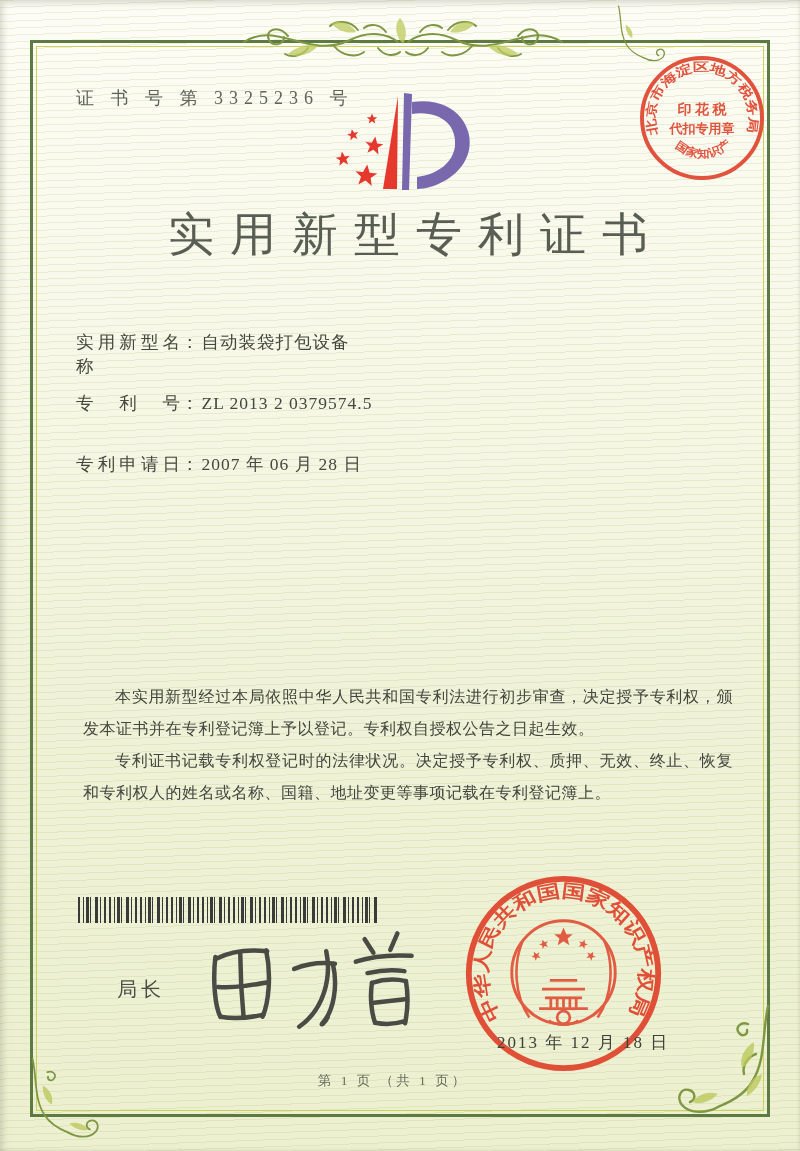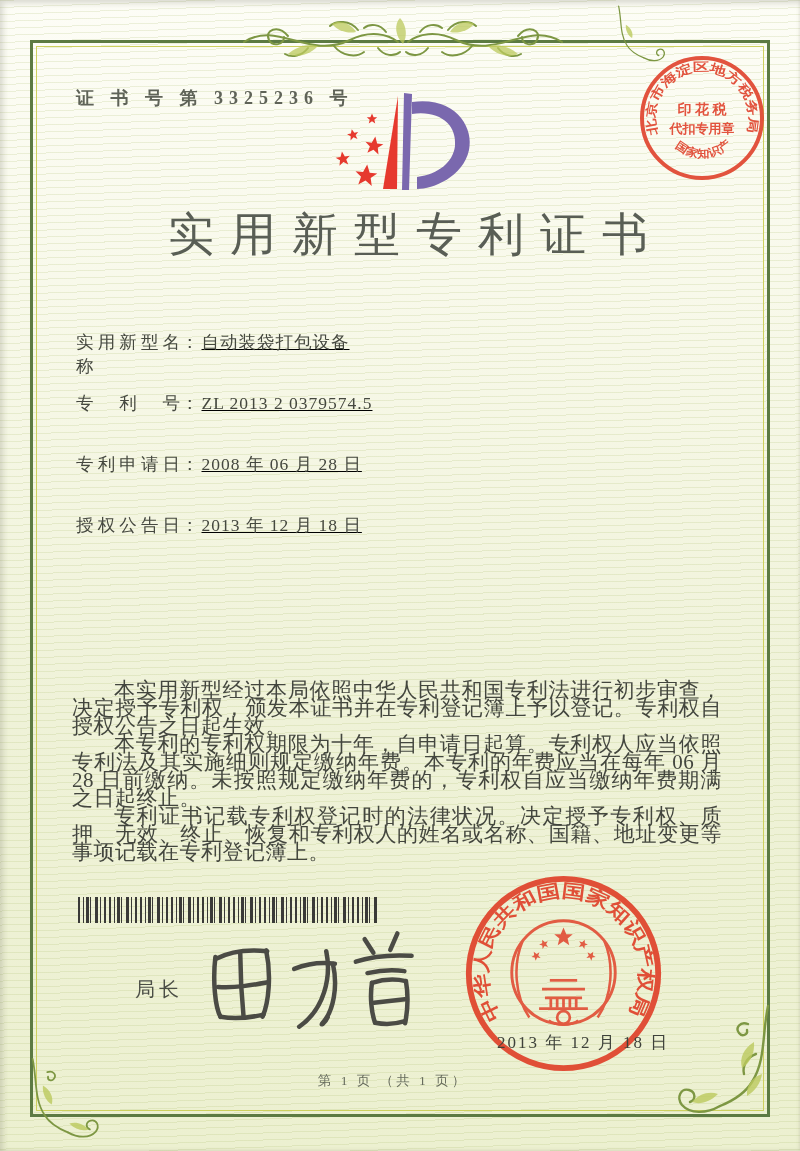--- a/index.html
+++ b/index.html
@@ -14,49 +14,49 @@
     overflow:hidden;
   }
   .frame {
     position:absolute; left:30px; top:40px; width:740px; height:1077px;
     border:3px solid #5c7a42;
     outline:1px solid #cdd05e; outline-offset:-7px;
     z-index:1; pointer-events:none;
   }
   .cert-no {
     position:absolute; left:76px; top:86px; font-size:18px; letter-spacing:6px;
-    color:#5f6358; z-index:3;font-weight:bold;
+    color:#5f6358; z-index:3;
   }
   .logo { position:absolute; left:320px; top:70px; width:165px; height:135px; z-index:3; }
   .tax-stamp { position:absolute; left:632px; top:48px; width:140px; height:140px; z-index:4; opacity:.92; }
   .title {
     position:absolute; left:0; top:204px; width:100%; text-align:center;
     font-size:46px; font-weight:400; letter-spacing:16px; color:#595e55; z-index:3;margin-left:16px;
   }
-  .fields { position:absolute; left:76px; top:330px; width:620px; z-index:3;text-decoration:underline; }
+  .fields { position:absolute; left:76px; top:330px; width:620px; z-index:3; }
   .field { height:61px; font-size:17.5px; color:#45483f; letter-spacing:1px; }
   .flabel { display:inline-block; width:6em; text-align:justify; text-align-last:justify; vertical-align:top; }
   .fcolon { display:inline-block; margin-right:2px; }
   .paragraphs {
-    position:absolute; left:72px; top:681px; width:650px; z-index:3;
-    font-size:21px; line-height:18px; color:#43463e; text-align:justify; letter-spacing:.5px;
+    position:absolute; left:83px; top:681px; width:650px; z-index:3;
+    font-size:16px; line-height:32px; color:#43463e; text-align:justify; letter-spacing:.5px;
   }
   .paragraphs p { text-indent:2em; }
   .barcode {
     position:absolute; left:78px; top:897px; width:300px; height:26px; z-index:3;
     background: repeating-linear-gradient(90deg,
       #3a3a38 0 2px, transparent 2px 5px,
       #3a3a38 5px 6px, transparent 6px 8px,
       #3a3a38 8px 11px, transparent 11px 12px,
       #3a3a38 12px 13px, transparent 13px 17px,
       #3a3a38 17px 20px, transparent 20px 22px,
       #3a3a38 22px 23px, transparent 23px 26px,
       #3a3a38 26px 28px, transparent 28px 31px);
   }
-  .director { position:absolute; left:135px; top:976px; font-size:20px; letter-spacing:4px; color:#4b4e46; z-index:3; }
+  .director { position:absolute; left:117px; top:976px; font-size:20px; letter-spacing:4px; color:#4b4e46; z-index:3; }
   .signature { position:absolute; left:195px; top:930px; width:235px; height:110px; z-index:3; }
   .seal { position:absolute; left:461px; top:871px; width:205px; height:205px; z-index:2; opacity:.95; }
   .seal-date { position:absolute; left:497px; top:1031px; font-size:17px; letter-spacing:2px; color:#3e413a; z-index:3; }
   .footer { position:absolute; left:0; top:1072px; width:786px; text-align:center; font-size:13.5px; letter-spacing:3px; color:#676c5d; z-index:3; }
   .ornament { position:absolute; z-index:2; pointer-events:none; }
   .orn-top { left:238px; top:12px; width:330px; height:58px; }
   .orn-tr { left:592px; top:4px; width:110px; height:66px; transform:scaleY(-1) rotate(180deg); }
   .orn-br { left:652px; top:1002px; width:122px; height:128px; }
   .orn-bl { left:12px; top:1056px; width:122px; height:94px; transform:scaleX(-1); }
   .sr-only { position:absolute; width:1px; height:1px; overflow:hidden; clip:rect(0 0 0 0); white-space:nowrap; }
@@ -163,30 +163,26 @@
   <div class="title">实用新型专利证书</div>
 
   <div class="fields">
     <div class="field">
       <span class="flabel">实用新型名称</span><span class="fcolon">：</span><span>自动装袋打包设备</span>
     </div>
     <div class="field">
       <span class="flabel">专利号</span><span class="fcolon">：</span><span>ZL 2013 2 0379574.5</span>
     </div>
     <div class="field">
-      <span class="flabel">专利申请日</span><span class="fcolon">：</span><span>2008 年 06 月 28 日</span>
-    </div>
-    <div class="field">
-      <span class="flabel">授权公告日</span><span class="fcolon">：</span><span>2013 年 12 月 18 日</span>
+      <span class="flabel">专利申请日</span><span class="fcolon">：</span><span>2007 年 06 月 28 日</span>
     </div>
   </div>
 
   <div class="paragraphs">
     <p>本实用新型经过本局依照中华人民共和国专利法进行初步审查，决定授予专利权，颁发本证书并在专利登记簿上予以登记。专利权自授权公告之日起生效。</p>
-    <p>本专利的专利权期限为十年，自申请日起算。专利权人应当依照专利法及其实施细则规定缴纳年费。本专利的年费应当在每年 06 月 28 日前缴纳。未按照规定缴纳年费的，专利权自应当缴纳年费期满之日起终止。</p>
     <p>专利证书记载专利权登记时的法律状况。决定授予专利权、质押、无效、终止、恢复和专利权人的姓名或名称、国籍、地址变更等事项记载在专利登记簿上。</p>
   </div>
 
   <div class="barcode"></div>
 
   <div class="director">局长</div>
   <svg class="signature" viewBox="0 0 235 110">
     <g transform="rotate(-3 117 55)" stroke="#4b4b45" stroke-width="4.5" fill="none" stroke-linecap="round" stroke-linejoin="round">
       <path d="M22,22 C18,45 19,72 24,82"></path>
       <path d="M22,24 C42,15 62,17 74,19"></path>

